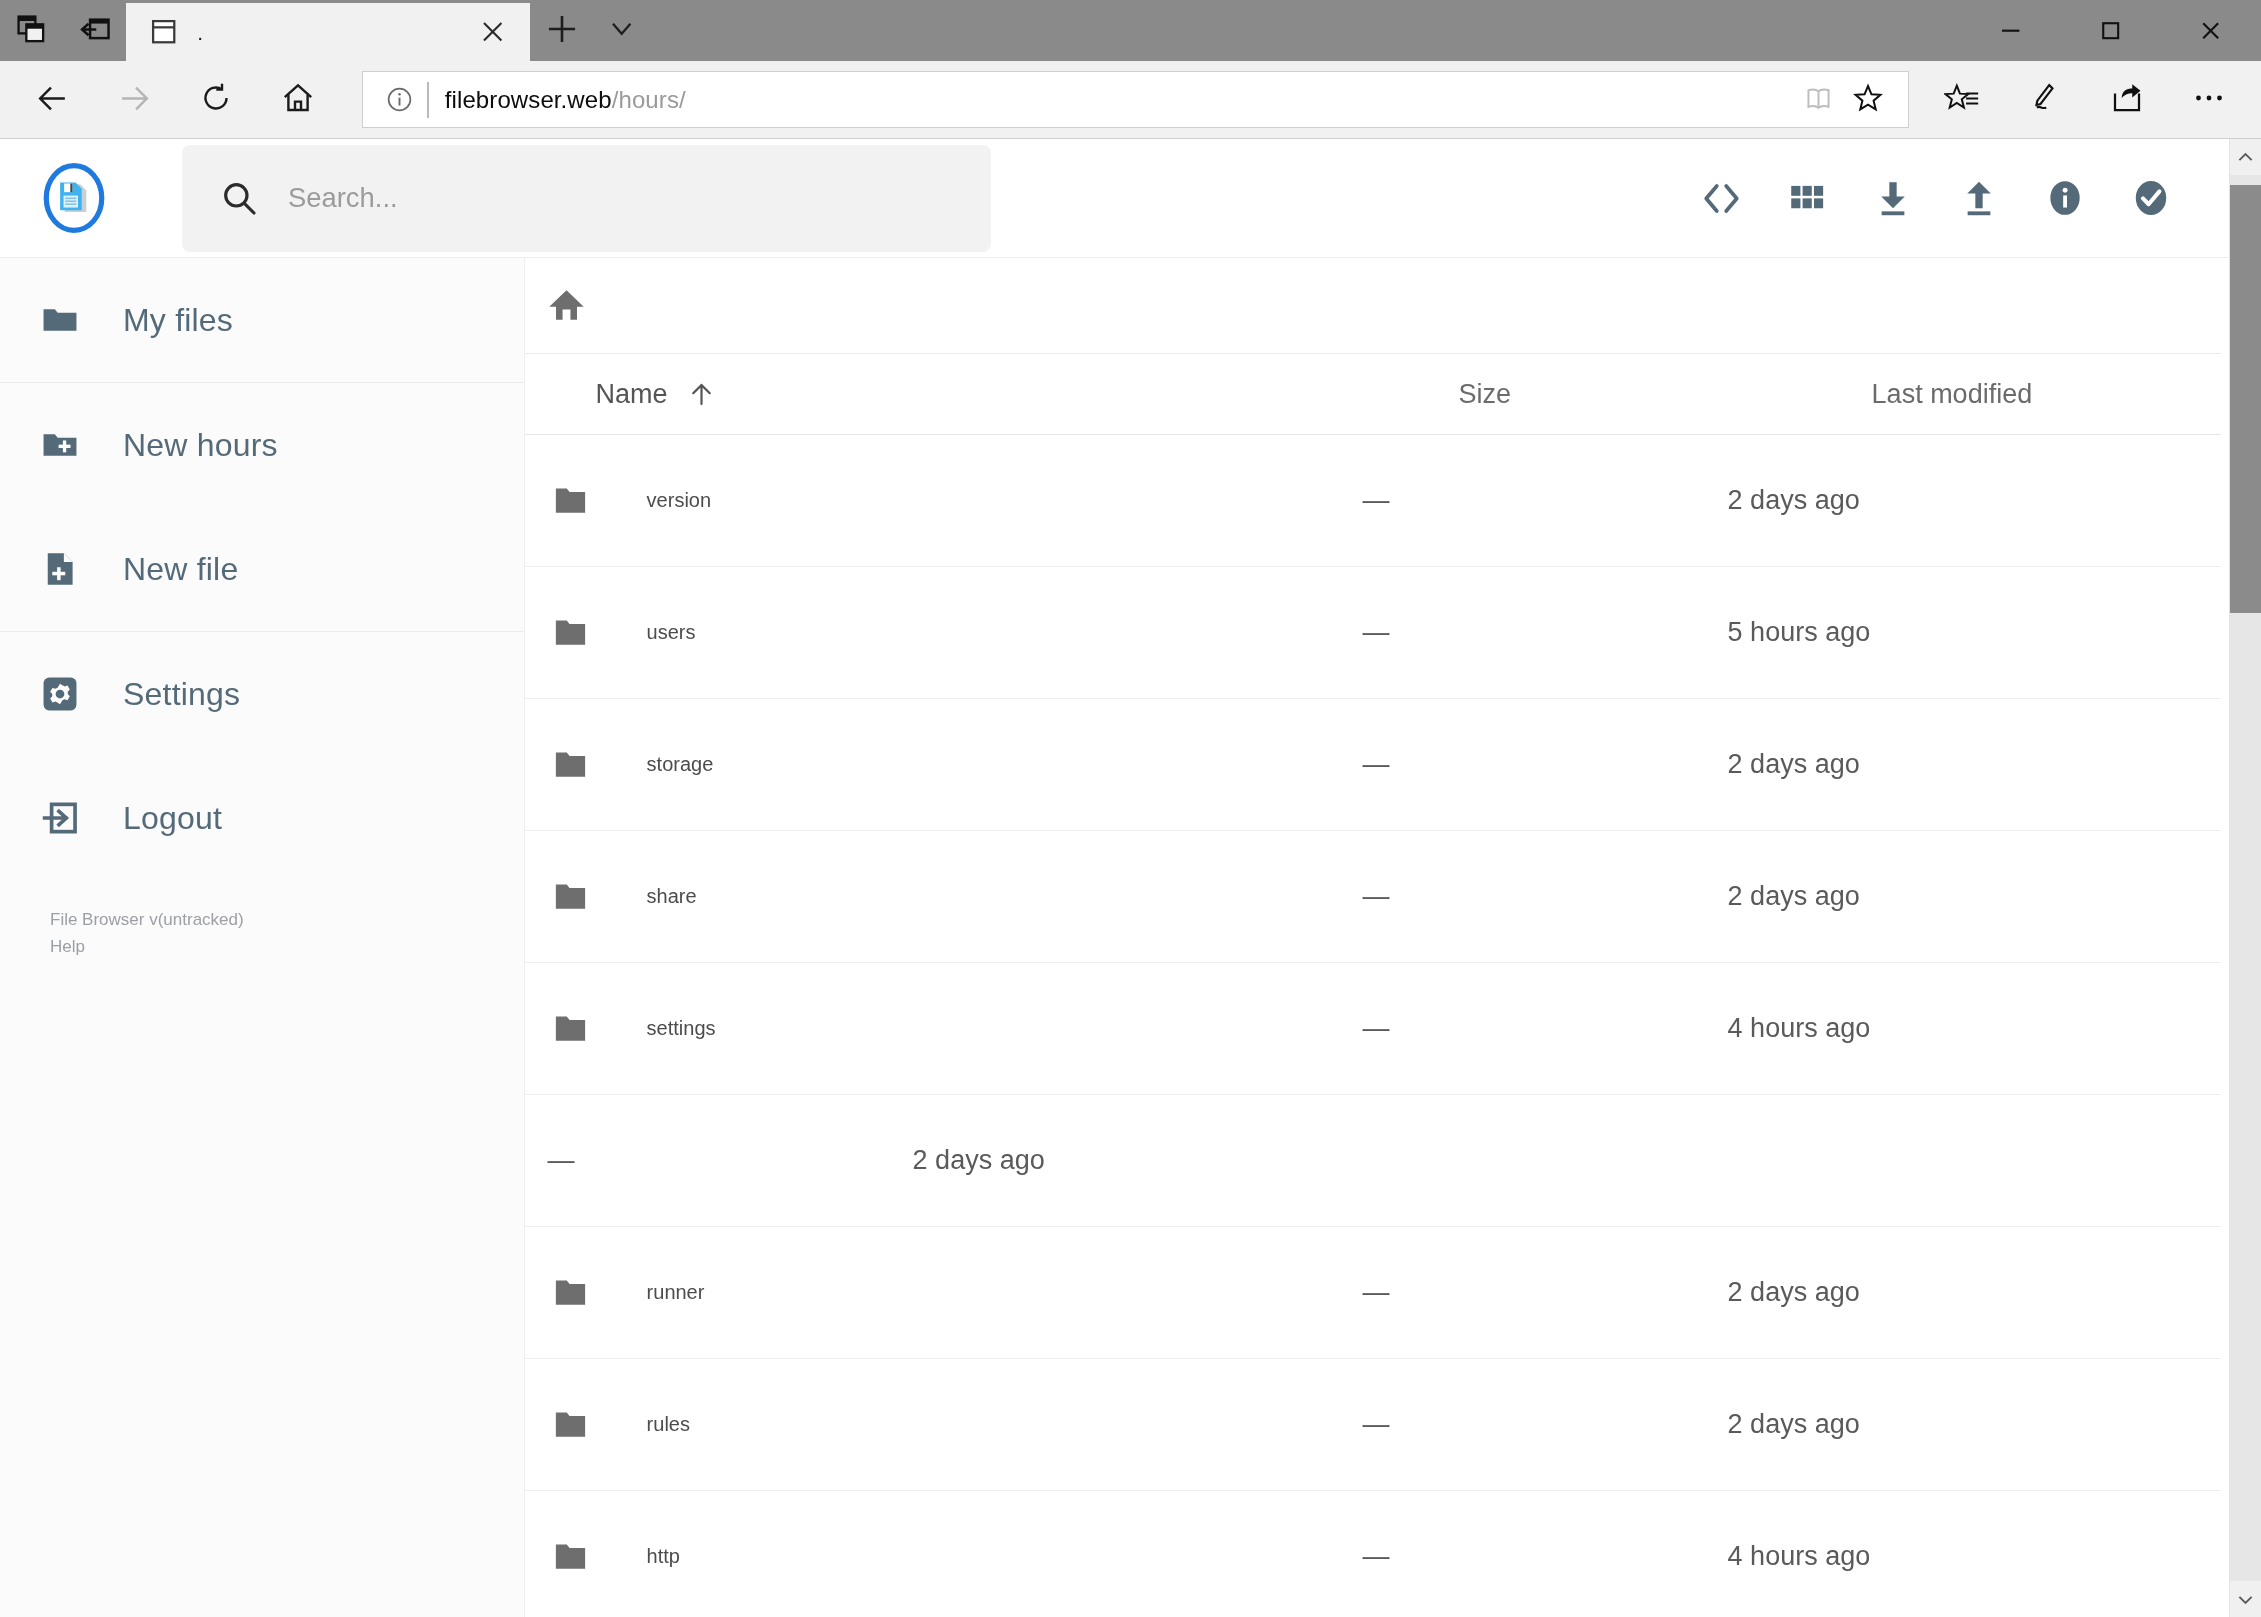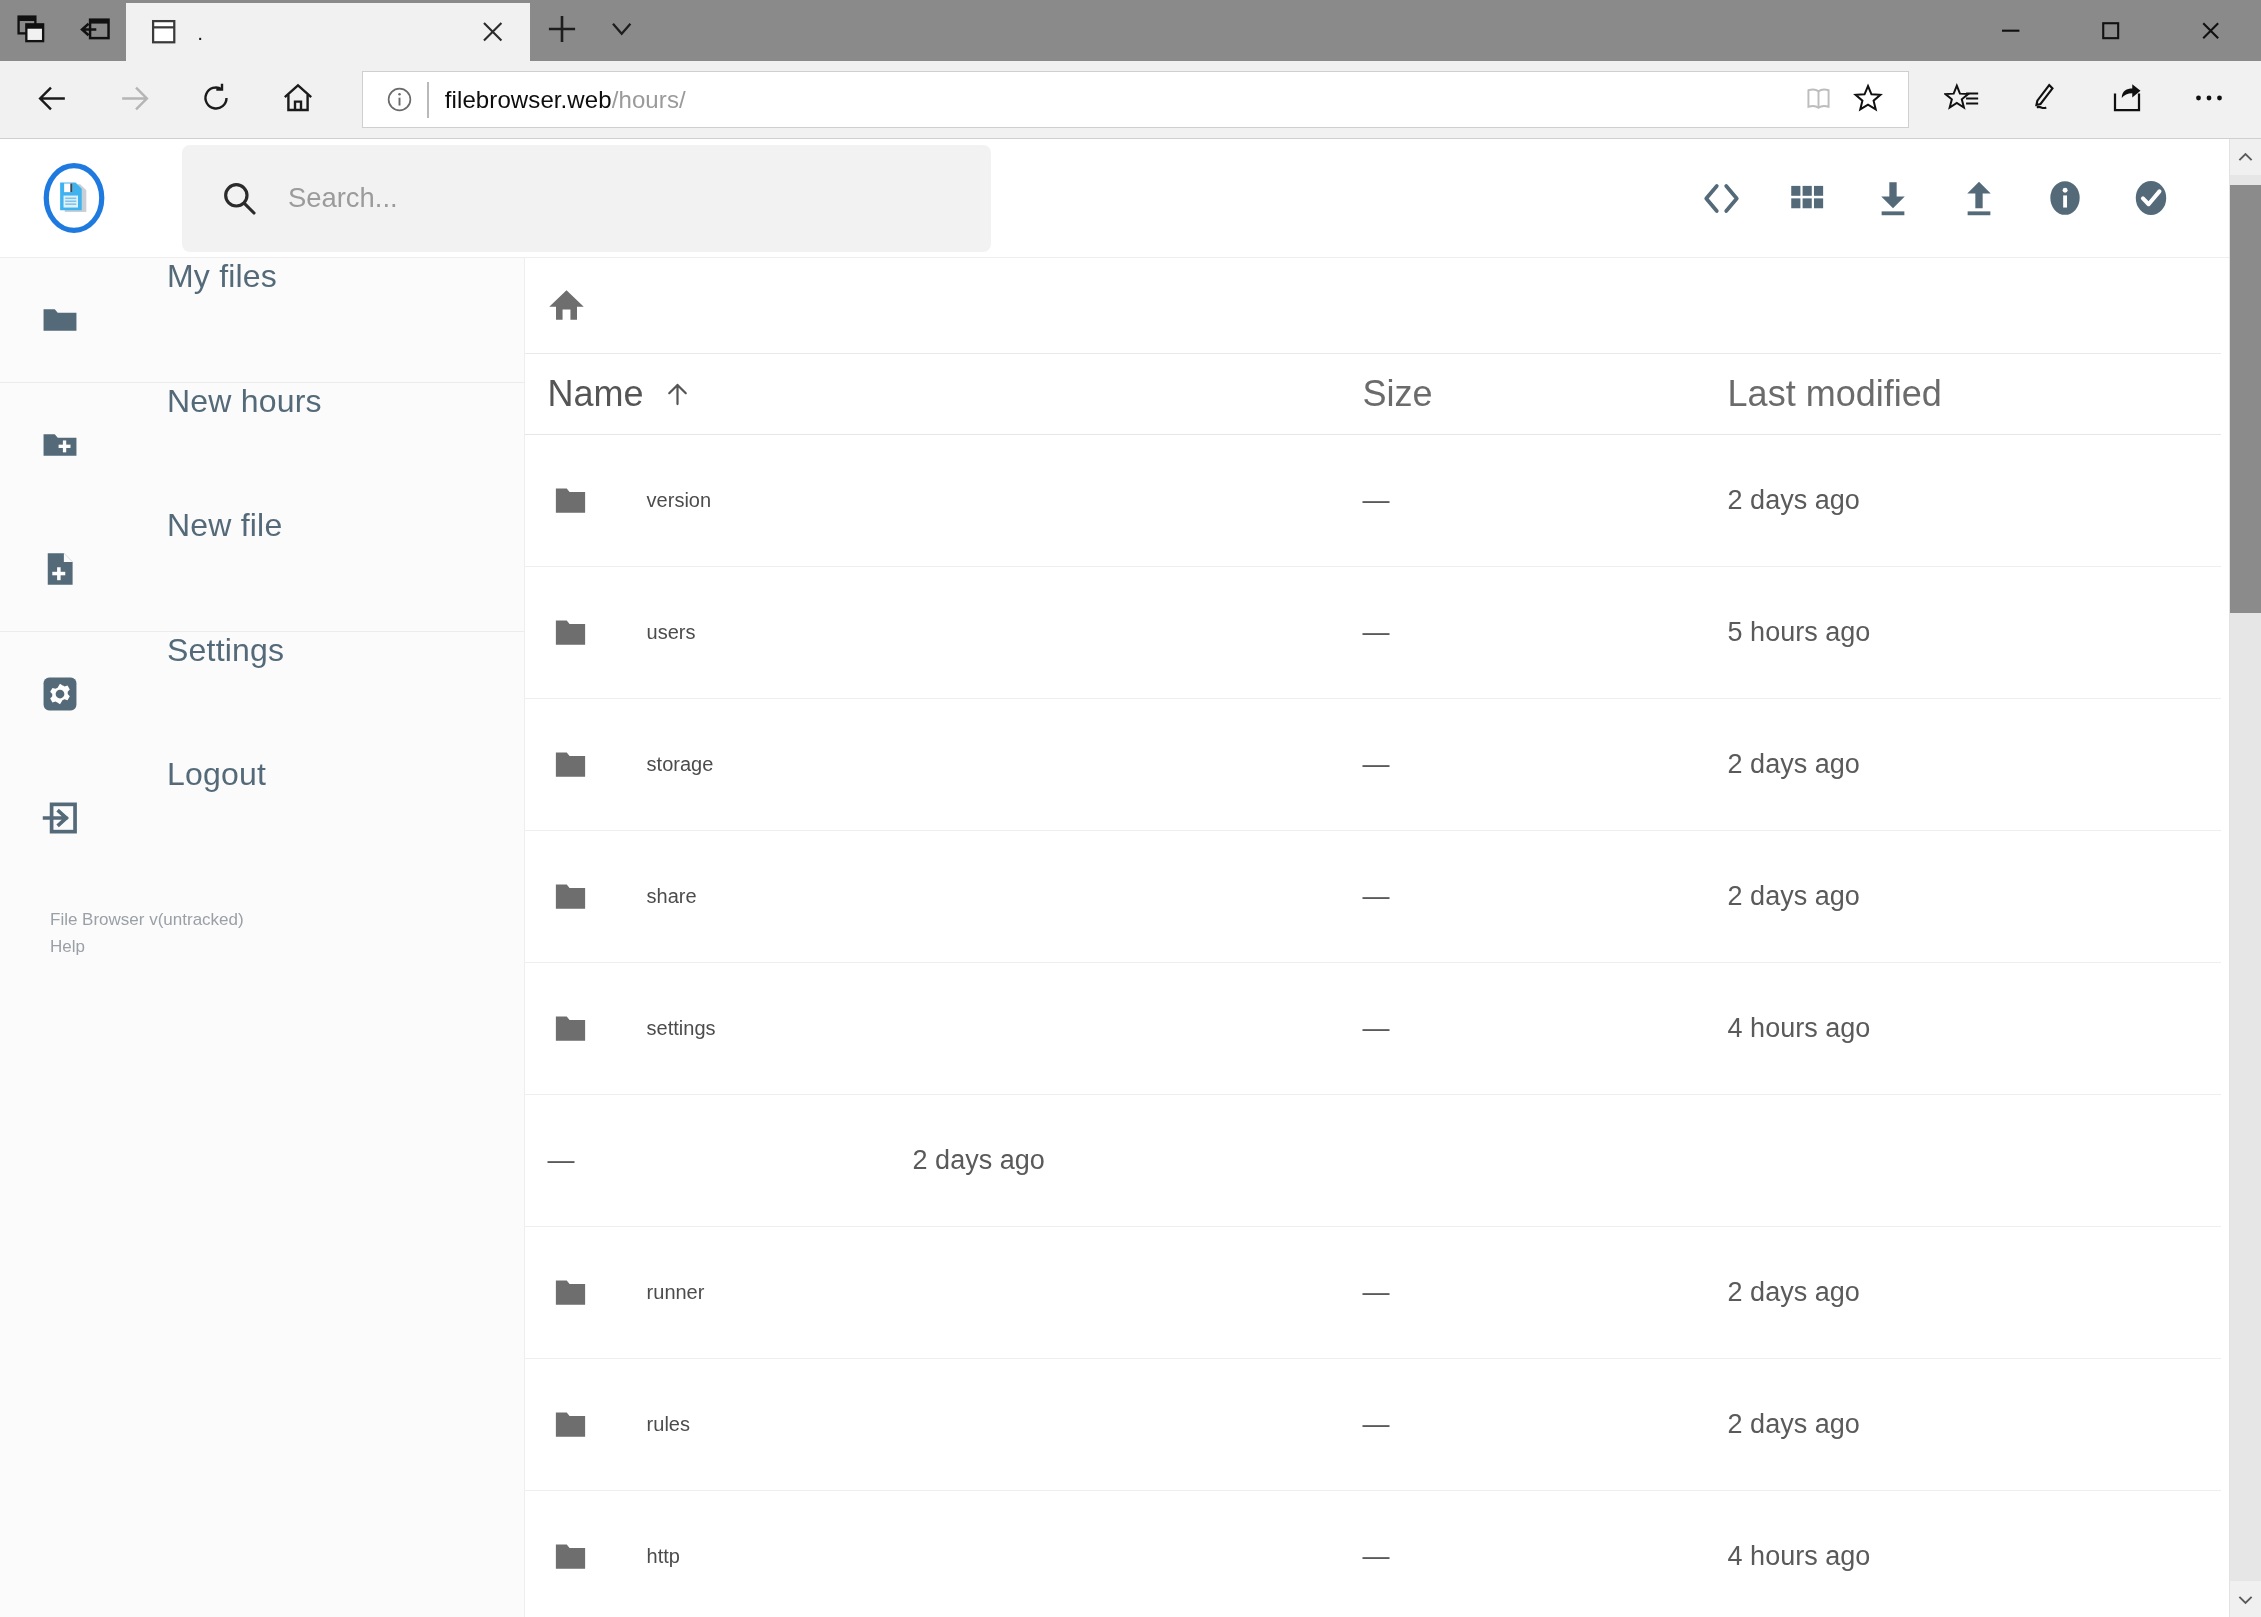--- a/index.html
+++ b/index.html
@@ -80,36 +80,36 @@
 
   
   .app-body { flex: 1; display: flex; min-height: 0; }
 
   .sidebar {
     width: 525px; flex: 0 0 525px; background: #fbfbfb;
     border-right: 0.8px solid #eeeeee; display: flex; flex-direction: column;
   }
   .side-group { border-bottom: 0.8px solid #ececec; }
   .side-item {
-    display: flex; height: 124px; padding-left: 39px; cursor: pointer; gap: 44px;
+    display: flex; align-items: center; height: 124px; padding-left: 39px; cursor: pointer;
   }
   .side-ic { width: 50px; display: flex; align-items: center; }
   .side-label { font-size: 32px; color: #546a79; margin-left: 34px; letter-spacing: 0.2px; }
   .side-footer { padding: 27.4px 0 0 50px; }
   .side-footer div { font-size: 17px; color: #9aa0a6; line-height: 1.55; }
 
   .main { flex: 1; background: #fff; display: flex; flex-direction: column; min-width: 0; overflow: hidden; }
   .breadcrumb { height: 95px; display: flex; align-items: center; padding-left: 19.4px; }
   .home-ic { cursor: pointer; display: flex; align-items: center; }
 
   .table-head {
     display: flex; align-items: center; height: 81px;
     border-top: 0.8px solid #eaeaea; padding: 0 0 0 22.6px; margin-right: 8px;
   }
-  .th { font-size: 36px; color: #6b6b6b; display: flex; align-items: center; }
+  .th { font-size: 27px; color: #6b6b6b; display: flex; align-items: center; margin-left: 48px; }
   .th-name { width: 815px; color: #555; font-weight: normal; }
   .th-size { width: 365px; }
   .th-mod { flex: 1; }
   .sort-arrow { margin-left: 18px; display: flex; align-items: center; }
 
   .rows { flex: 1; overflow: hidden; }
   .row {
     display: flex; align-items: center; height: 132px;
     border-top: 0.8px solid #eceeef; padding-left: 22.6px; cursor: pointer;
     background: #ffffff; margin-right: 8px;

